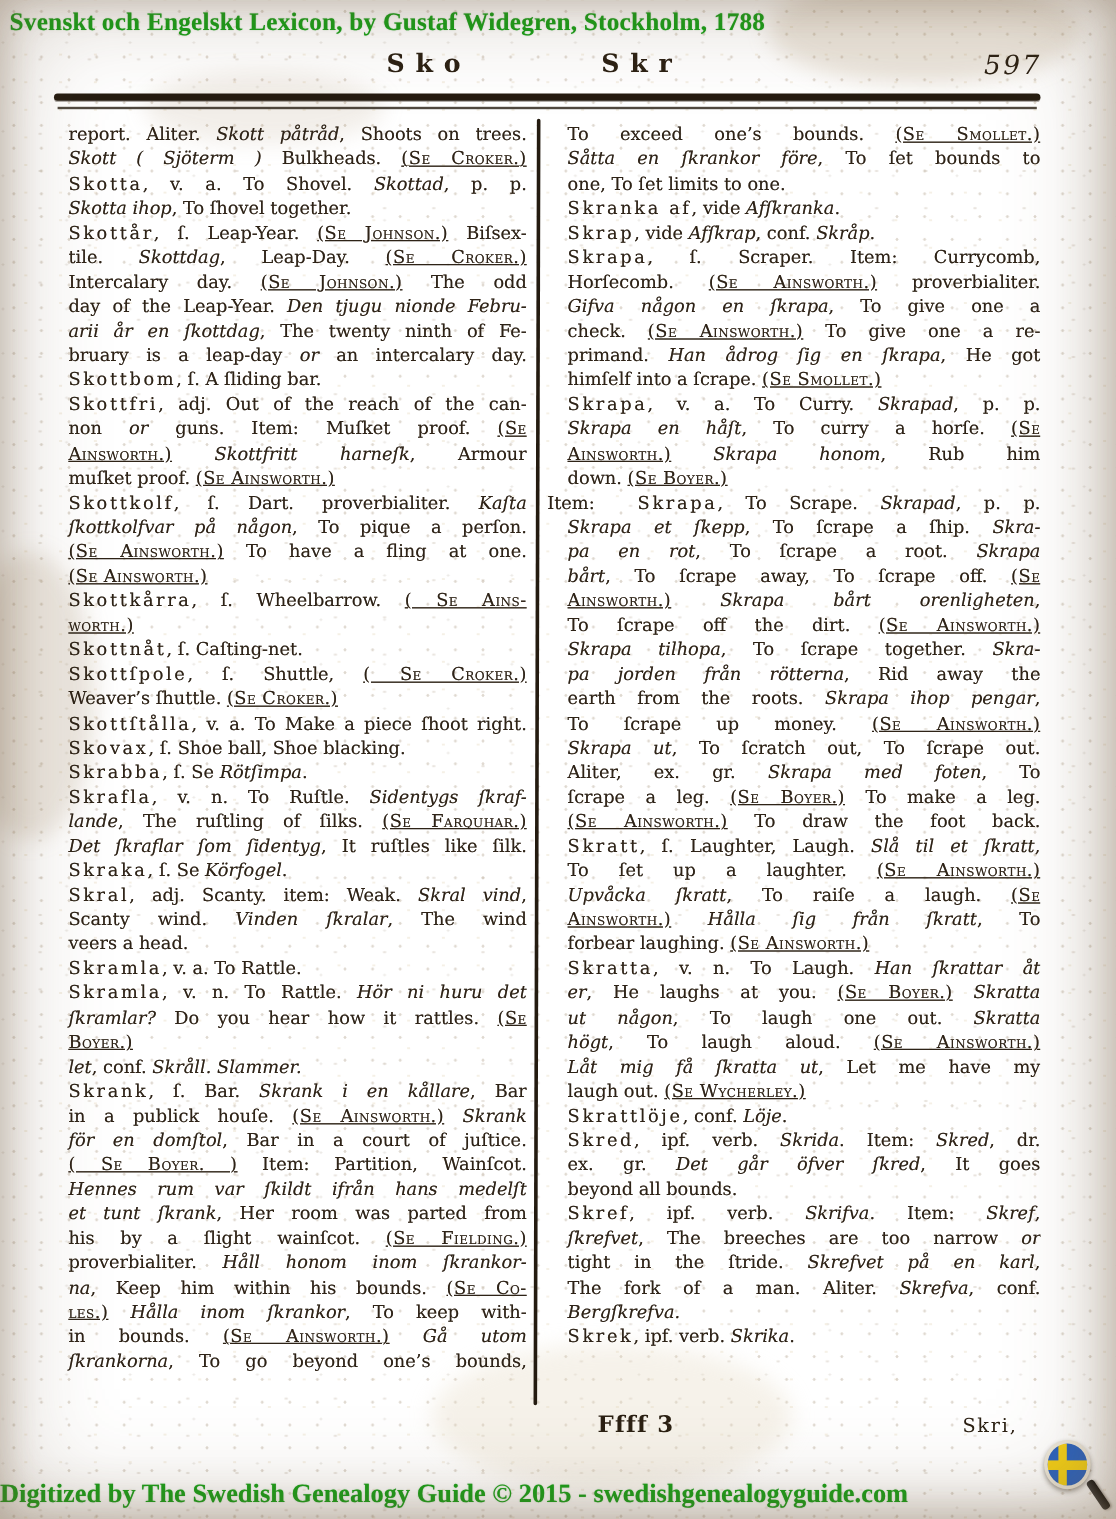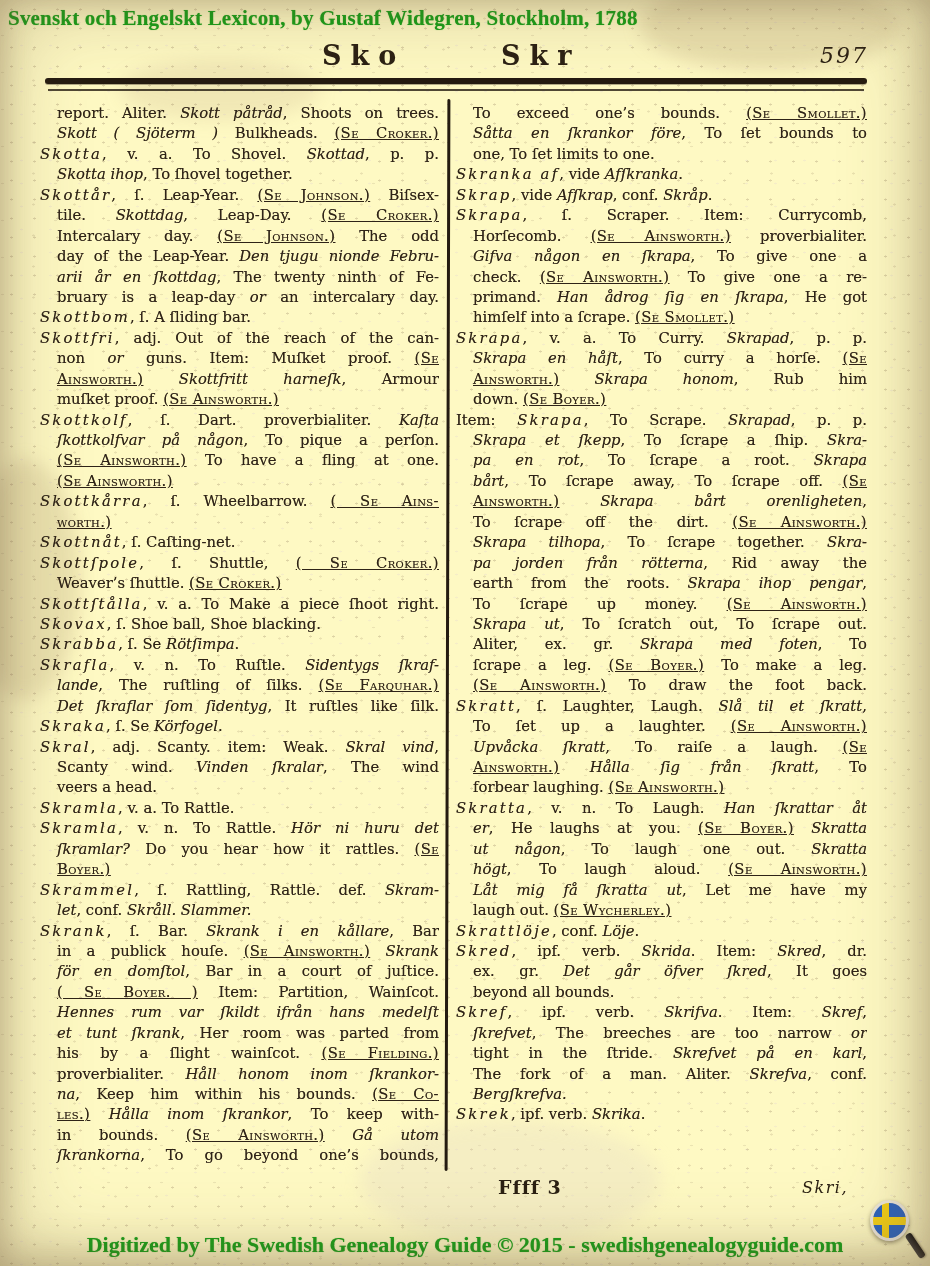--- a/index.html
+++ b/index.html
@@ -1,19 +1,19 @@
 <!DOCTYPE html>
 <html><head>
 <meta charset="utf-8">
 <title>Scanned Lexicon Page</title>
 <style>
   html,body{margin:0;padding:0;background:#6b5f4e;}
   #page{
     position:relative;width:930px;height:1266px;overflow:hidden;
-    background-color:#fef9c3;
+    background-color:#ffffff;
     font-family:"DejaVu Serif","Liberation Serif",serif;
     color:#2e2317;
   }
   
   #page::before{
     content:"";position:absolute;inset:0;pointer-events:none;opacity:.55;
     background-image:
       radial-gradient(rgba(146,124,94,.55) 1px, transparent 1.5px),
       radial-gradient(rgba(236,226,206,.9) 1px, transparent 1.4px),
       radial-gradient(rgba(146,124,94,.35) 1.1px, transparent 1.7px),
@@ -32,45 +32,45 @@
   .st3{left:360px;top:1120px;width:300px;height:120px;background:rgba(230,218,196,.35);}
   .st4{left:120px;top:60px;width:200px;height:60px;background:rgba(160,132,96,.14);}
 
   .digitizer{
     position:absolute;left:8px;top:6px;
     font-family:"Liberation Serif","DejaVu Serif",serif;
     font-weight:bold;font-size:21px;letter-spacing:.2px;
     color:#18a018;text-shadow:0 0 1px rgba(20,140,20,.5);
     white-space:nowrap;
   }
-  .runhead{position:absolute;top:40px;font-size:27px;font-weight:bold;letter-spacing:9px;color:#2b2013;}
+  .runhead{position:absolute;top:40px;font-size:21px;font-weight:bold;letter-spacing:9px;color:#2b2013;}
   .rh-left{left:322px;}
   .rh-right{left:501px;}
   .pageno{position:absolute;top:43px;left:820px;font-size:22px;font-style:italic;letter-spacing:2px;color:#2b2013;}
   .rule-thick{position:absolute;left:45px;top:78px;width:822px;height:6px;background:#241b10;border-radius:3px;box-shadow:0 1px 0 rgba(36,27,16,.35);}
   .rule-thin{position:absolute;left:48px;top:89px;width:816px;height:2px;background:#241b10;opacity:.8;}
   .divider{position:absolute;left:446px;top:99px;width:3px;height:1072px;background:#241b10;border-radius:2px;transform:rotate(.15deg);}
 
   .col{position:absolute;top:103px;}
   #left-col{left:40px;width:399px;}
   #right-col{left:456px;width:411px;}
   .ln{height:20.45px;line-height:20.45px;font-size:14.8px;overflow:hidden;white-space:normal;
       text-shadow:0 0 .5px rgba(46,35,23,.55);}
   .ind{padding-left:17px;}
   .j{text-align:justify;text-align-last:justify;}
-  .s-h{font-style:italic;letter-spacing:2.2px;}
+  .s-h{letter-spacing:2.2px;margin-left:17px;}
   .s-i{font-style:italic;}
   .s-c{font-variant:small-caps;letter-spacing:.4px;text-decoration:underline;}
 
   .sigrow{position:absolute;left:456px;top:1176px;width:411px;height:24px;text-align:center;}
   .sigmark{position:absolute;left:42px;top:0;font-size:19px;font-weight:bold;letter-spacing:1px;color:#2b2013;}
-  .catchword{position:absolute;left:346px;top:2px;font-size:16px;font-style:italic;letter-spacing:1.5px;color:#2b2013;}
+  .catchword{position:absolute;left:346px;top:2px;font-size:16px;letter-spacing:1.5px;color:#2b2013;}
 
   .footer-credit{
-    position:absolute;left:0;top:1232px;width:930px;text-align:center;
+    position:absolute;left:0;top:1232px;width:930px;text-align:left;
     font-family:"Liberation Serif","DejaVu Serif",serif;
     font-weight:bold;font-size:22px;color:#18a018;
     text-shadow:0 0 1px rgba(20,140,20,.5);white-space:nowrap;
   }
   .flag-magnifier{position:absolute;left:868px;top:1196px;width:58px;height:66px;}
   .flag-lens{
     position:absolute;left:2px;top:4px;width:33px;height:35px;border-radius:50%;
     border:3px solid #ece7da;
     background-color:#2c63be;
     background-image:linear-gradient(#f2cf17,#f2cf17),linear-gradient(#f2cf17,#f2cf17);
@@ -137,21 +137,20 @@
       <div class="ln ind j"><span class="s-i">lande</span><span class="s-r">, The ruſtling of ſilks. </span><span class="s-c">(Se Farquhar.)</span></div>
       <div class="ln ind j"><span class="s-i">Det ſkraflar ſom ſidentyg</span><span class="s-r">, It ruſtles like ſilk.</span></div>
       <div class="ln"><span class="s-h">Skraka</span><span class="s-r">, ſ. Se </span><span class="s-i">Körfogel</span><span class="s-r">.</span></div>
       <div class="ln j"><span class="s-h">Skral</span><span class="s-r">, adj. Scanty. item: Weak. </span><span class="s-i">Skral vind</span><span class="s-r">,</span></div>
       <div class="ln ind j"><span class="s-r">Scanty wind. </span><span class="s-i">Vinden ſkralar</span><span class="s-r">, The wind</span></div>
       <div class="ln ind"><span class="s-r">veers a head.</span></div>
       <div class="ln"><span class="s-h">Skramla</span><span class="s-r">, v. a. To Rattle.</span></div>
       <div class="ln j"><span class="s-h">Skramla</span><span class="s-r">, v. n. To Rattle. </span><span class="s-i">Hör ni huru det</span></div>
       <div class="ln ind j"><span class="s-i">ſkramlar?</span><span class="s-r"> Do you hear how it rattles. </span><span class="s-c">(Se</span></div>
       <div class="ln ind"><span class="s-c">Boyer.)</span></div>
-      <div class="ln j"><span class="s-h">Skrammel</span><span class="s-r">, ſ. Rattling, Rattle. def. </span><span class="s-i">Skram-</span></div>
       <div class="ln ind"><span class="s-i">let</span><span class="s-r">, conf. </span><span class="s-i">Skråll. Slammer.</span></div>
       <div class="ln j"><span class="s-h">Skrank</span><span class="s-r">, ſ. Bar. </span><span class="s-i">Skrank i en kållare</span><span class="s-r">, Bar</span></div>
       <div class="ln ind j"><span class="s-r">in a publick houſe. </span><span class="s-c">(Se Ainsworth.)</span><span class="s-r"> </span><span class="s-i">Skrank</span></div>
       <div class="ln ind j"><span class="s-i">för en domſtol</span><span class="s-r">, Bar in a court of juſtice.</span></div>
       <div class="ln ind j"><span class="s-c">( Se Boyer. )</span><span class="s-r">  Item:  Partition,  Wainſcot.</span></div>
       <div class="ln ind j"><span class="s-i">Hennes rum var ſkildt ifrån hans medelſt</span></div>
       <div class="ln ind j"><span class="s-i">et tunt ſkrank</span><span class="s-r">, Her room was parted from</span></div>
       <div class="ln ind j"><span class="s-r">his by a ſlight wainſcot. </span><span class="s-c">(Se Fielding.)</span></div>
       <div class="ln ind j"><span class="s-r">proverbialiter.  </span><span class="s-i">Håll honom inom ſkrankor-</span></div>
       <div class="ln ind j"><span class="s-i">na</span><span class="s-r">, Keep him within his bounds. </span><span class="s-c">(Se Co-</span></div>

